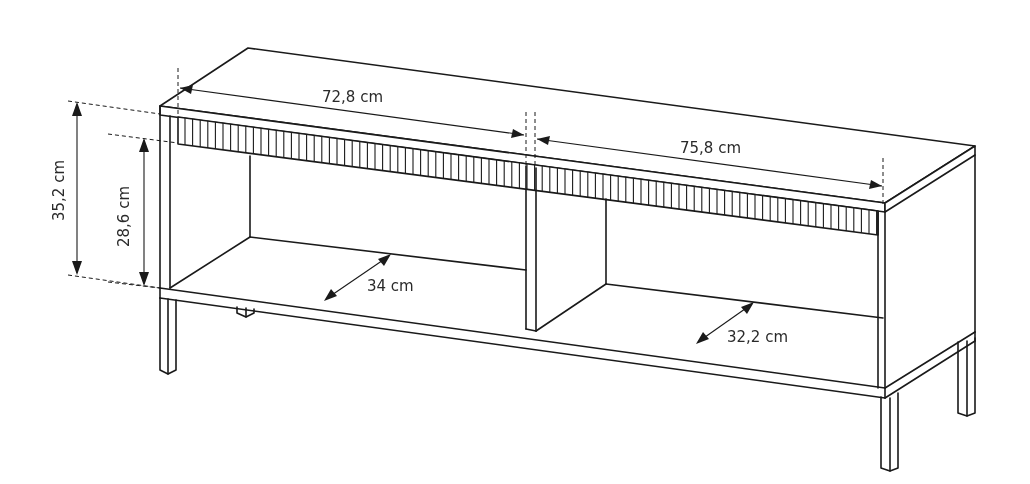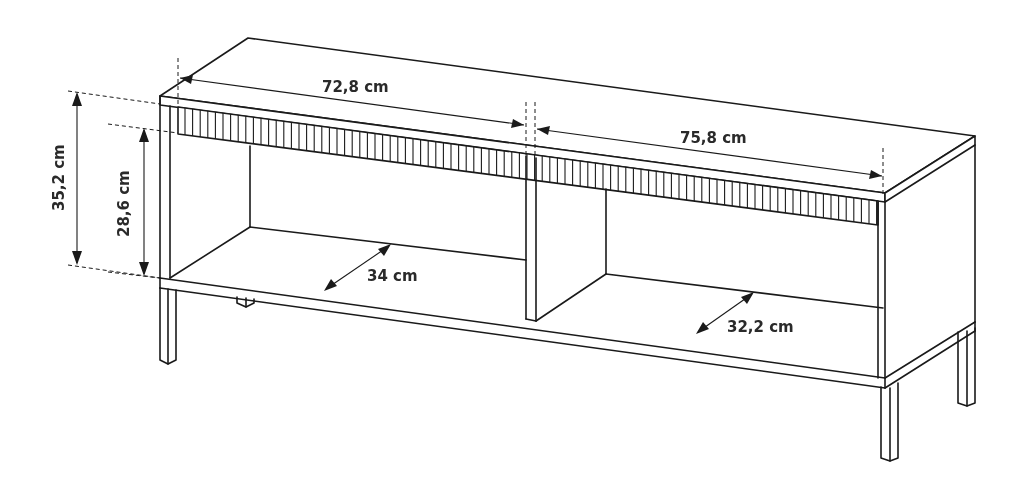--- a/index.html
+++ b/index.html
@@ -1,17 +1,17 @@
 <!DOCTYPE html>
 <html><head>
   <meta charset="utf-8">
   <style>
     html, body { margin: 0; padding: 0; background: #ffffff; }
     body { width: 1030px; height: 484px; overflow: hidden; position: relative; }
-    .canvas { position: absolute; left: 0; top: 6px; width: 1030px; height: 372px; font-weight: bold; }
+    .canvas { position: absolute; left: 0; top: 16px; width: 1030px; height: 372px; }
     svg { display: block; }
     .ln { stroke: #1a1a1a; stroke-width: 1.6; fill: none; stroke-linejoin: round; stroke-linecap: round; }
     .dash { stroke: #1a1a1a; stroke-width: 1; fill: none; stroke-dasharray: 4 3; }
     .dim { stroke: #1a1a1a; stroke-width: 1.1; fill: none; }
     .arrow { fill: #1a1a1a; stroke: none; }
     .lbl { font-family: "DejaVu Sans", sans-serif; font-size: 15px; fill: #2a2a2a; }
     .slat { stroke: #1a1a1a; stroke-width: 1.1; }
     .face { fill: #ffffff; }
   </style>
 </head>

